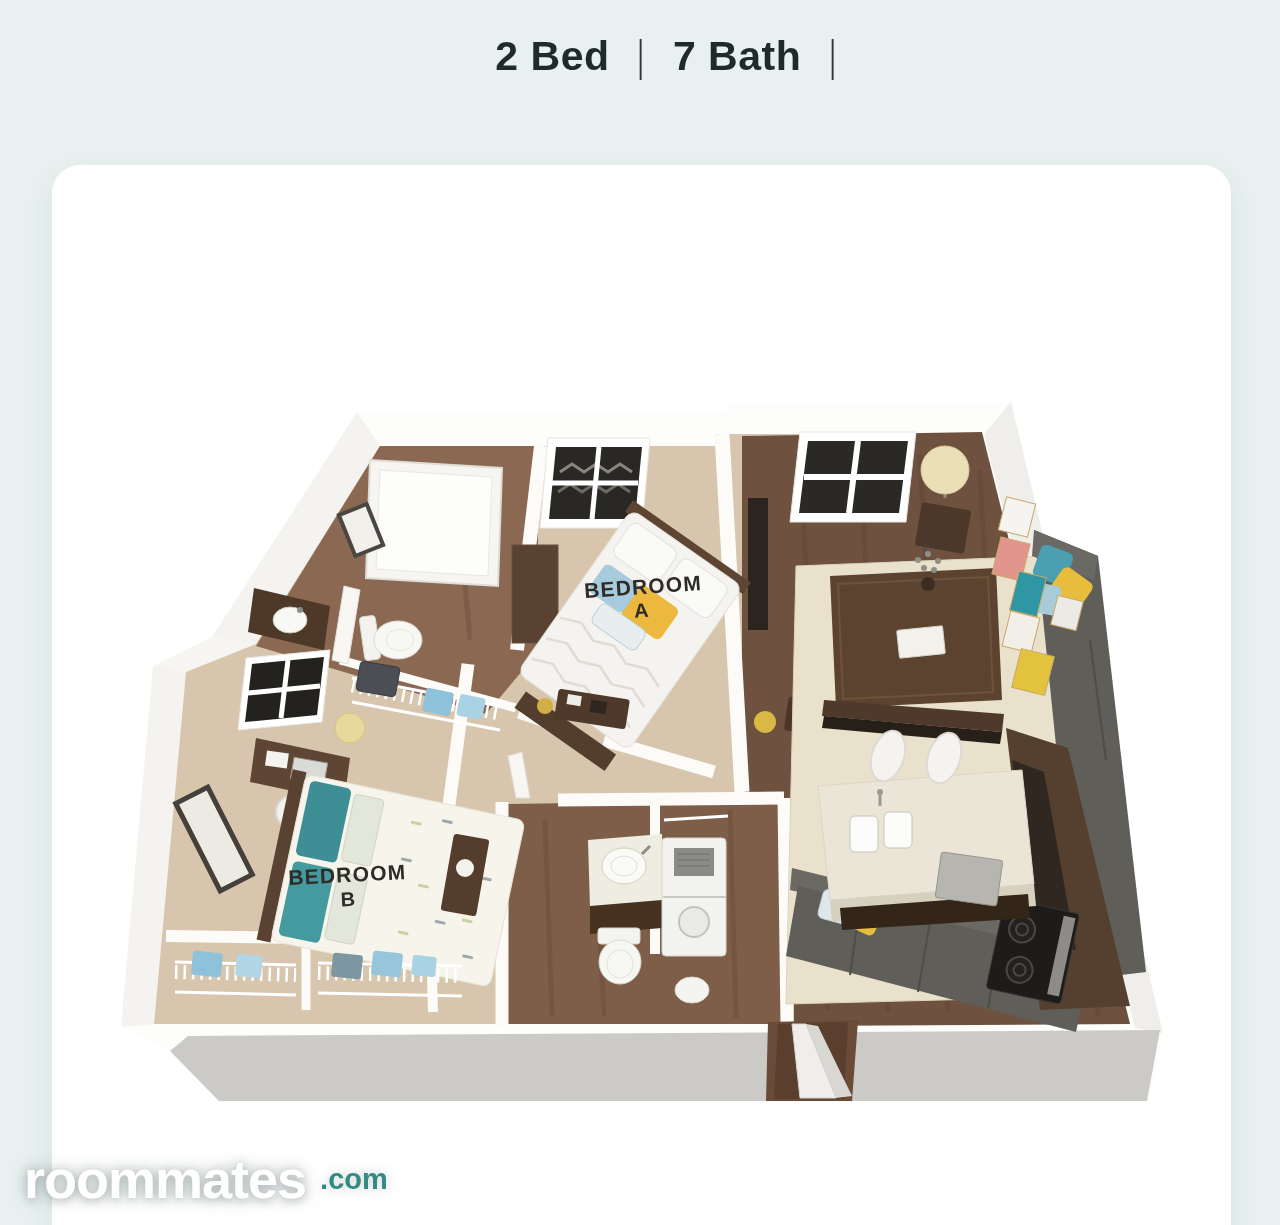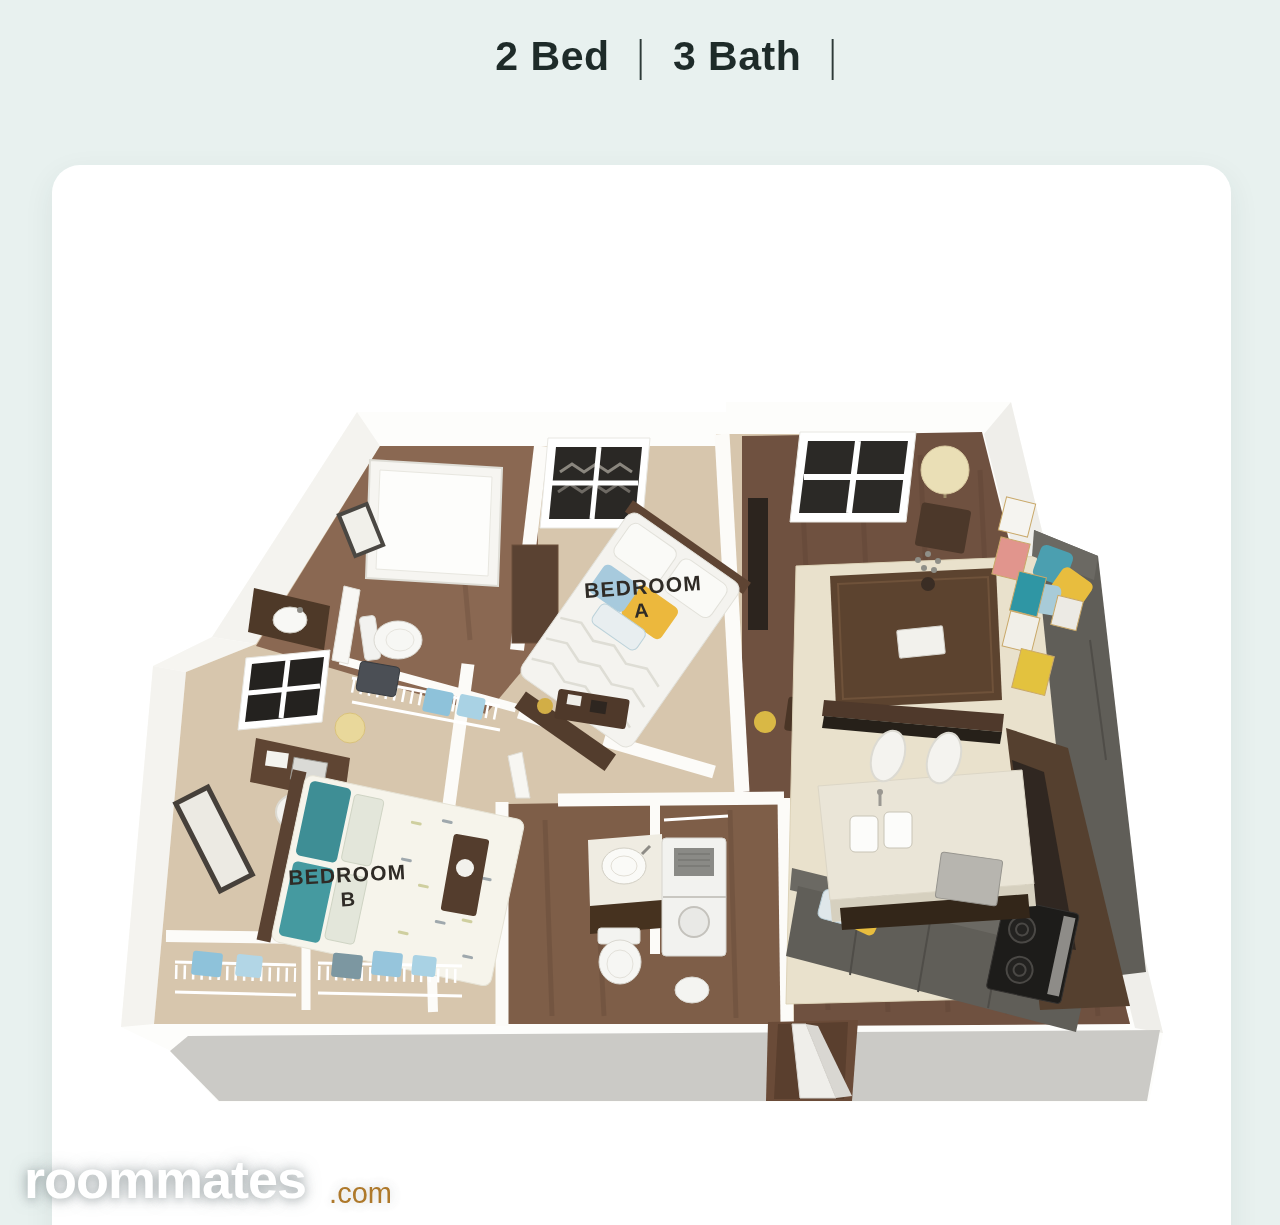--- a/index.html
+++ b/index.html
@@ -5,36 +5,36 @@
   html,body{margin:0;padding:0;}
   .page{position:relative;width:1280px;height:1225px;background:#e8f1ef;overflow:hidden;
         font-family:"Liberation Sans",sans-serif;}
   .summary-bar{position:absolute;top:0;left:0;width:1280px;height:112px;
         display:flex;align-items:center;justify-content:center;margin-left:40px;}
   .h-item{font-size:41px;font-weight:600;color:#1e2b29;letter-spacing:.5px;}
   .h-sep{font-size:44px;font-weight:400;color:#1e2b29;margin:0 26px;transform:scaleX(.55);opacity:.92;}
   .card{position:absolute;left:52px;top:165px;width:1179px;height:1120px;background:#ffffff;
         border-radius:28px;box-shadow:0 10px 30px rgba(41,70,66,.08);}
   .plan-svg{position:absolute;left:0;top:0;width:1280px;height:1225px;}
-  .watermark{position:absolute;left:24px;top:1148px;display:flex;align-items:flex-end;z-index:5;gap:20px;}
+  .watermark{position:absolute;left:24px;top:1148px;display:flex;align-items:center;z-index:5;}
   .wm-brand{font-size:54px;font-weight:700;color:#ffffff;letter-spacing:-1px;
         text-shadow:0 0 16px rgba(108,120,124,.55),0 2px 8px rgba(108,120,124,.35);}
-  .wm-suffix{font-size:29px;font-weight:400;color:#a16207;margin-left:3px;opacity:.85;
+  .wm-suffix{font-size:29px;font-weight:700;color:#0f766e;margin-left:14px;opacity:.85;
         text-shadow:0 0 12px rgba(108,120,124,.45);}
   text{font-family:"Liberation Sans",sans-serif;}
 </style>
 </head>
 <body>
 
 <div class="page">
 
   <div class="summary-bar">
     <span class="h-item">2 Bed</span>
     <span class="h-sep">|</span>
-    <span class="h-item">3 Bath</span>
+    <span class="h-item">7 Bath</span>
     <span class="h-sep">|</span>
   </div>
 
   <div class="card"></div>
 
   <svg class="plan-svg" viewBox="0 0 1280 1225" role="img">
 
     <g>
       <path d="M357,412 L726,412 L726,402 L1011,402 L1163,1033 L1149,1102 L218,1102 L169,1050 L121,1027 L153,666 L212,637 Z" fill="#fdfdfb"></path>
 

